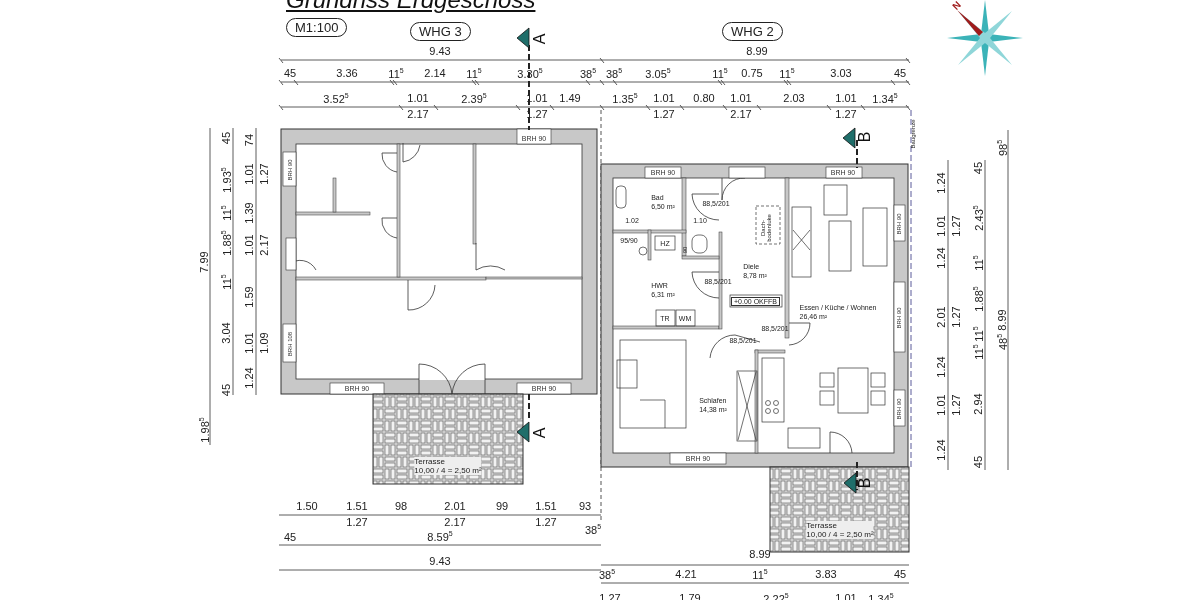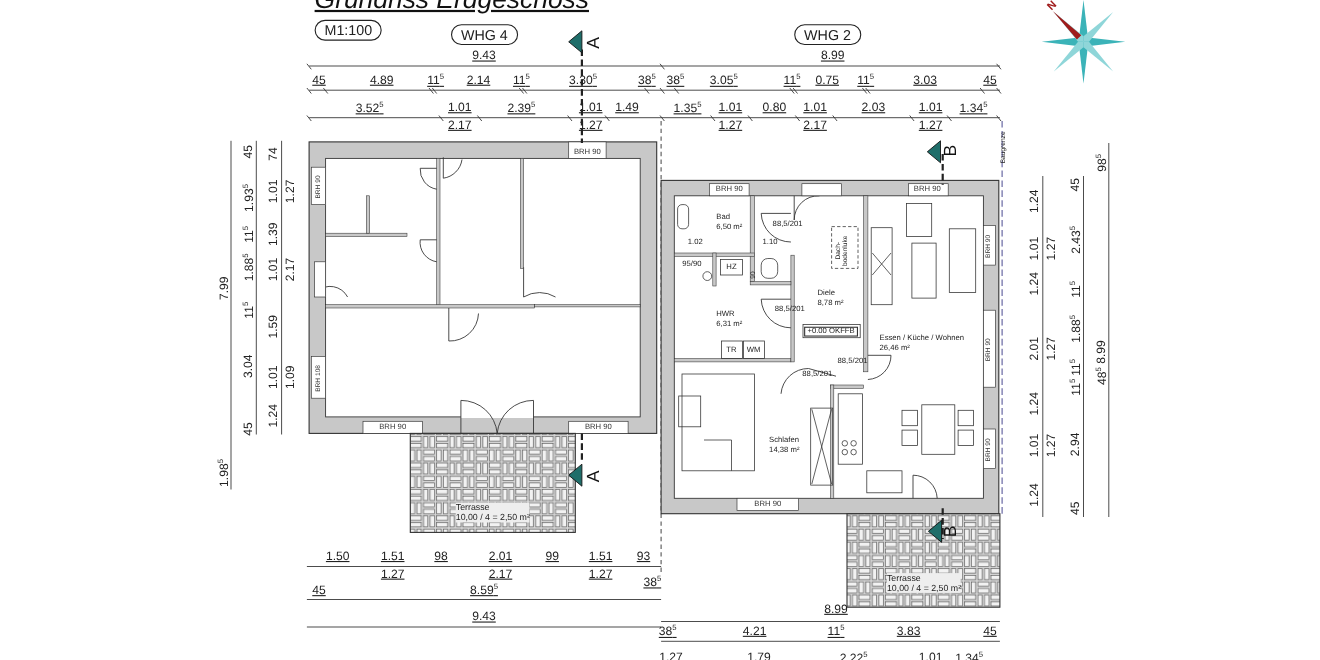--- a/index.html
+++ b/index.html
@@ -2,21 +2,21 @@
 <html><head>
 <meta charset="utf-8">
 <style>
   html, body { margin: 0; padding: 0; background: #ffffff; }
   body { width: 1200px; height: 600px; overflow: hidden; position: relative;
          font-family: "Liberation Sans", sans-serif; color: #222; }
   #plan { position: absolute; left: 0; top: 0; width: 1200px; height: 600px; }
   .abs { position: absolute; white-space: nowrap; }
   .title { left: 286px; top: -14px; font-size: 24px; font-style: italic; text-decoration: underline; color: #111; }
   .pill { border: 1.5px solid #222; border-radius: 12px; padding: 0 8px; font-size: 13px; line-height: 17px; background: #fff; }
-  .dim { font-size: 11px; color: #222; transform: translateX(-50%); text-decoration: underline; }
+  .dim { font-size: 11px; color: #222; transform: translateX(-50%); }
   .dimv { font-size: 11px; color: #222; transform-origin: 0 0; transform: rotate(-90deg) translateX(-50%); }
   .room { font-size: 7px; text-align: left; transform: translateX(-50%); line-height: 9px; color: #222; }
   .brh { font-size: 7px; color: #333; transform: translateX(-50%); }
   .brhv { font-size: 6px; color: #333; transform-origin: 0 0; transform: rotate(-90deg) translateX(-50%); }
   .sec { font-size: 16px; color: #111; }
   .tag { font-size: 7px; border: 1px solid #333; padding: 0 2px; background:#fff; }
   sup { font-size: 7px; }
 </style>
 </head>
 <body>
@@ -215,35 +215,35 @@
     <polygon points="-27,-27 0,-5 0,0 -5,0" fill="#8fd6d9"></polygon>
     <polygon points="27,27 0,5 0,0 5,0" fill="#8fd6d9"></polygon>
     <polygon points="27,-27 5,0 0,0 0,-5" fill="#8fd6d9"></polygon>
     <polygon points="-27,27 -5,0 0,0 0,5" fill="#8fd6d9"></polygon>
     <polygon points="-28,-28 -2,-6 -6,-2" fill="#a01c1c"></polygon>
   </g>
 </svg>
 
 <div class="abs title">Grundriss Erdgeschoss</div>
 <div class="abs pill" style="left:286px;top:18px;">M1:100</div>
-<div class="abs pill" style="left:410px;top:22px;">WHG 4</div>
+<div class="abs pill" style="left:410px;top:22px;">WHG 3</div>
 <div class="abs pill" style="left:722px;top:22px;">WHG 2</div>
 <div class="abs" style="left:953px;top:0px;font-size:10px;font-weight:bold;color:#a01c1c;transform:rotate(-45deg);">N</div>
 
 <div class="abs sec" style="left:535px;top:30px;transform:rotate(-90deg);">A</div>
 <div class="abs sec" style="left:535px;top:424px;transform:rotate(-90deg);">A</div>
 <div class="abs sec" style="left:860px;top:128px;transform:rotate(-90deg);">B</div>
 <div class="abs sec" style="left:860px;top:474px;transform:rotate(-90deg);">B</div>
 <div class="abs dimv" style="left:910px;top:134px;font-size:6px;">Baugrenze</div>
 
 <div class="abs dim" style="left:440px;top:45px;">9.43</div>
 <div class="abs dim" style="left:757px;top:45px;">8.99</div>
 <div id="top-row2">
     <div class="abs dim" style="left: 290px; top: 67px;">45</div>
-    <div class="abs dim" style="left: 347px; top: 67px;">4.89</div>
+    <div class="abs dim" style="left: 347px; top: 67px;">3.36</div>
     <div class="abs dim" style="left: 396px; top: 67px;">11<sup>5</sup></div>
     <div class="abs dim" style="left: 435px; top: 67px;">2.14</div>
     <div class="abs dim" style="left: 474px; top: 67px;">11<sup>5</sup></div>
     <div class="abs dim" style="left: 530px; top: 67px;">3.30<sup>5</sup></div>
     <div class="abs dim" style="left: 588px; top: 67px;">38<sup>5</sup></div>
     <div class="abs dim" style="left: 614px; top: 67px;">38<sup>5</sup></div>
     <div class="abs dim" style="left: 658px; top: 67px;">3.05<sup>5</sup></div>
     <div class="abs dim" style="left: 720px; top: 67px;">11<sup>5</sup></div>
     <div class="abs dim" style="left: 752px; top: 67px;">0.75</div>
     <div class="abs dim" style="left: 787px; top: 67px;">11<sup>5</sup></div>

